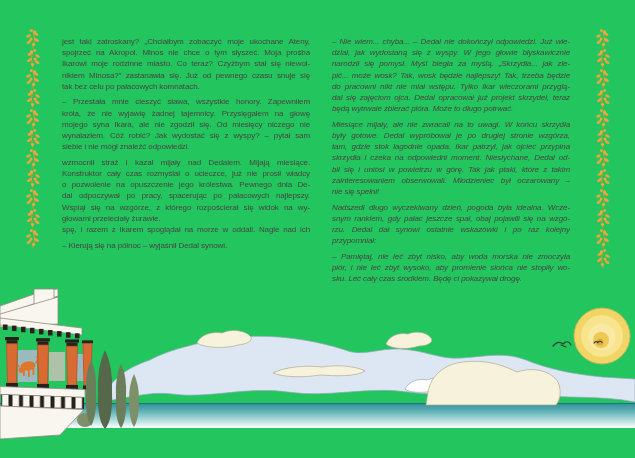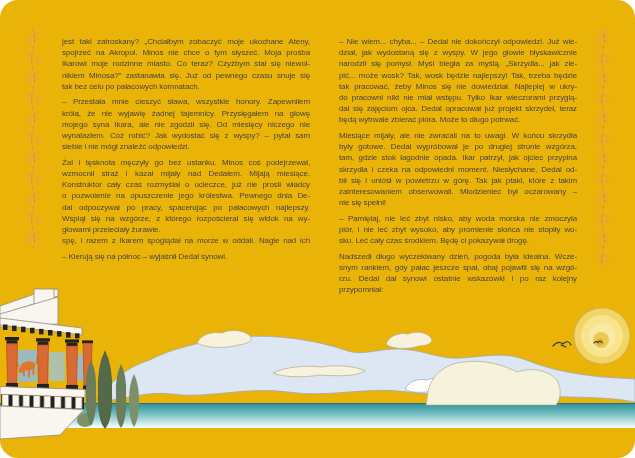--- a/index.html
+++ b/index.html
@@ -1,21 +1,21 @@
 <!DOCTYPE html>
 <html style="--text: #4a4540; --garland: #e8a53e; --garland-berry: #edaa3c; --garland-stem: #d6952f; --column-orange: #d96a33; --column-shadow: #b24e24; --capital-black: #25211c; --fresco-panel-blue: #9cb9be; --fresco-panel-green: #adc2a8; --bull-orange: #e0762e; --tree-green-dark: #55684a; --tree-green-mid: #6a7e5a; --tree-green-light: #7e9069; --sea-top: #2f8d97; --sea-mid: #63b5ba; --sea-light: #bfe3e3; --cloud-blue: #dde7f4; --cloud-blue-outline: #97a7bc; --cloud-cream: #f7f2dc; --cloud-cream-outline: #b0a98d; --sun-outer: #f2d567; --sun-mid: #f7e48c; --sun-inner: #fae9a4; --sun-core: #edc854; --sun-center-dot: #e2ab35; --bird-dark: #2e3b2a; --stone-white: #f8f6ef; --stone-outline: #938d80;"><head>
 <meta charset="utf-8">
 <style>
   html,body{margin:0;padding:0;background:#ffffff;}
-  .page{position:relative;width:635px;height:458px;background:#eab308;overflow:hidden;
-        font-family:"Liberation Sans","DejaVu Sans",sans-serif;border-radius:18px;}
+  .page{position:relative;width:635px;height:458px;background:#22c55e;overflow:hidden;
+        font-family:"Liberation Sans","DejaVu Sans",sans-serif;}
   .col{position:absolute;top:36px;z-index:2;font-size:8px;line-height:11.2px;
        letter-spacing:-0.1px;color:var(--text,#4a4540);}
   .col-left{left:62px;width:248px;}
-  .col-right{left:339px;width:238px;}
+  .col-right{left:332px;width:238px;font-style:italic;}
   .para{margin:0 0 4.5px 0;}
   .tline{height:11.2px;overflow:hidden;text-align:justify;text-align-last:justify;white-space:normal;}
   .tline.tlast{text-align:right;text-align-last:left;}
   .garland{position:absolute;display:flex;flex-direction:column;z-index:1;}
   .garland-left{left:24px;top:28px;}
   .garland-right{left:594px;top:28px;}
   .sprig{display:block;}
   .sprig.flip{transform:scaleX(-1);}
   .sprig-leaf{fill:var(--garland,#e8a53e);}
   .sprig-berry{fill:var(--garland-berry,#edaa3c);}
@@ -137,63 +137,61 @@
         <div class="tline tlast">tak bez celu po pałacowych komnatach.</div>
       </div>
       <div class="para">
         <div class="tline">– Przestała mnie cieszyć sława, wszystkie honory. Zapewniłem</div>
         <div class="tline">króla, że nie wyjawię żadnej tajemnicy. Przysięgałem na głowę</div>
         <div class="tline">mojego syna Ikara, ale nie zgodził się. Od miesięcy niczego nie</div>
         <div class="tline">wynalazłem. Cóż robić? Jak wydostać się z wyspy? – pytał sam</div>
         <div class="tline tlast">siebie i nie mógł znaleźć odpowiedzi.</div>
       </div>
       <div class="para">
-        <div class="tline">Żal i tęsknota męczyły go bez ustanku. Minos coś podejrzewał,</div>
         <div class="tline">wzmocnił straż i kazał mijały nad Dedalem. Mijają miesiące.</div>
         <div class="tline">Konstruktor cały czas rozmyślał o ucieczce, już nie prosił władcy</div>
         <div class="tline">o pozwolenie na opuszczenie jego królestwa. Pewnego dnia De-</div>
         <div class="tline">dal odpoczywał po pracy, spacerując po pałacowych najlepszy.</div>
         <div class="tline">Wspiął się na wzgórze, z którego rozpościerał się widok na wy-</div>
         <div class="tline tlast">głowami przeleciały żurawie.</div>
         <div class="tline">spę, i razem z Ikarem spoglądał na morze w oddali. Nagle nad ich</div>
       </div>
       <div class="para">
         <div class="tline tlast">– Kierują się na północ – wyjaśnił Dedal synowi.</div>
       </div>
     </div>
   <div class="col col-right">
       <div class="para">
         <div class="tline">– Nie wiem... chyba... – Dedal nie dokończył odpowiedzi. Już wie-</div>
         <div class="tline">dział, jak wydostaną się z wyspy. W jego głowie błyskawicznie</div>
         <div class="tline">narodził się pomysł. Myśl biegła za myślą. „Skrzydła... jak zle-</div>
         <div class="tline">pić... może wosk? Tak, wosk będzie najlepszy! Tak, trzeba będzie</div>
-        <div class="tline">tak pracować, żeby Minos się nie dowiedział. Najlepiej w ukry-</div>
         <div class="tline">do pracowni nikt nie miał wstępu. Tylko Ikar wieczorami przyglą-</div>
         <div class="tline">dał się zajęciom ojca. Dedal opracował już projekt skrzydeł, teraz</div>
         <div class="tline tlast">będą wytrwale zbierać pióra. Może to długo potrwać.</div>
       </div>
       <div class="para">
         <div class="tline">Miesiące mijały, ale nie zwracali na to uwagi. W końcu skrzydła</div>
         <div class="tline">były gotowe. Dedal wypróbował je po drugiej stronie wzgórza,</div>
         <div class="tline">tam, gdzie stok łagodnie opada. Ikar patrzył, jak ojciec przypina</div>
         <div class="tline">skrzydła i czeka na odpowiedni moment. Niesłychane, Dedal od-</div>
         <div class="tline">bił się i uniósł w powietrzu w górę. Tak jak ptaki, które z takim</div>
         <div class="tline">zainteresowaniem obserwowali. Młodzieniec był oczarowany –</div>
         <div class="tline tlast">nie się spełni!</div>
       </div>
       <div class="para">
-        <div class="tline">– Pamiętaj, nie leć zbyt nisko, aby woda morska nie zmoczyła</div>
-        <div class="tline">piór, i nie leć zbyt wysoko, aby promienie słońca nie stopiły wo-</div>
-        <div class="tline tlast">sku. Leć cały czas środkiem. Będę ci pokazywał drogę.</div>
-      </div>
-      <div class="para">
         <div class="tline">Nadszedł długo wyczekiwany dzień, pogoda była idealna. Wcze-</div>
         <div class="tline">snym rankiem, gdy pałac jeszcze spał, obaj pojawili się na wzgó-</div>
         <div class="tline">rzu. Dedal dał synowi ostatnie wskazówki i po raz kolejny</div>
         <div class="tline tlast">przypomniał:</div>
+      </div>
+      <div class="para">
+        <div class="tline">– Pamiętaj, nie leć zbyt nisko, aby woda morska nie zmoczyła</div>
+        <div class="tline">piór, i nie leć zbyt wysoko, aby promienie słońca nie stopiły wo-</div>
+        <div class="tline tlast">sku. Leć cały czas środkiem. Będę ci pokazywał drogę.</div>
       </div>
     </div>
 
   <svg class="illustration" viewBox="0 0 635 178">
     <defs>
       <linearGradient id="seaGrad" x1="0" y1="0" x2="0" y2="1">
         <stop offset="0" stop-color="#2f8d97"></stop>
         <stop offset="0.35" stop-color="#63b5ba"></stop>
         <stop offset="0.75" stop-color="#bfe3e3"></stop>
         <stop offset="1" stop-color="#ffffff"></stop>

